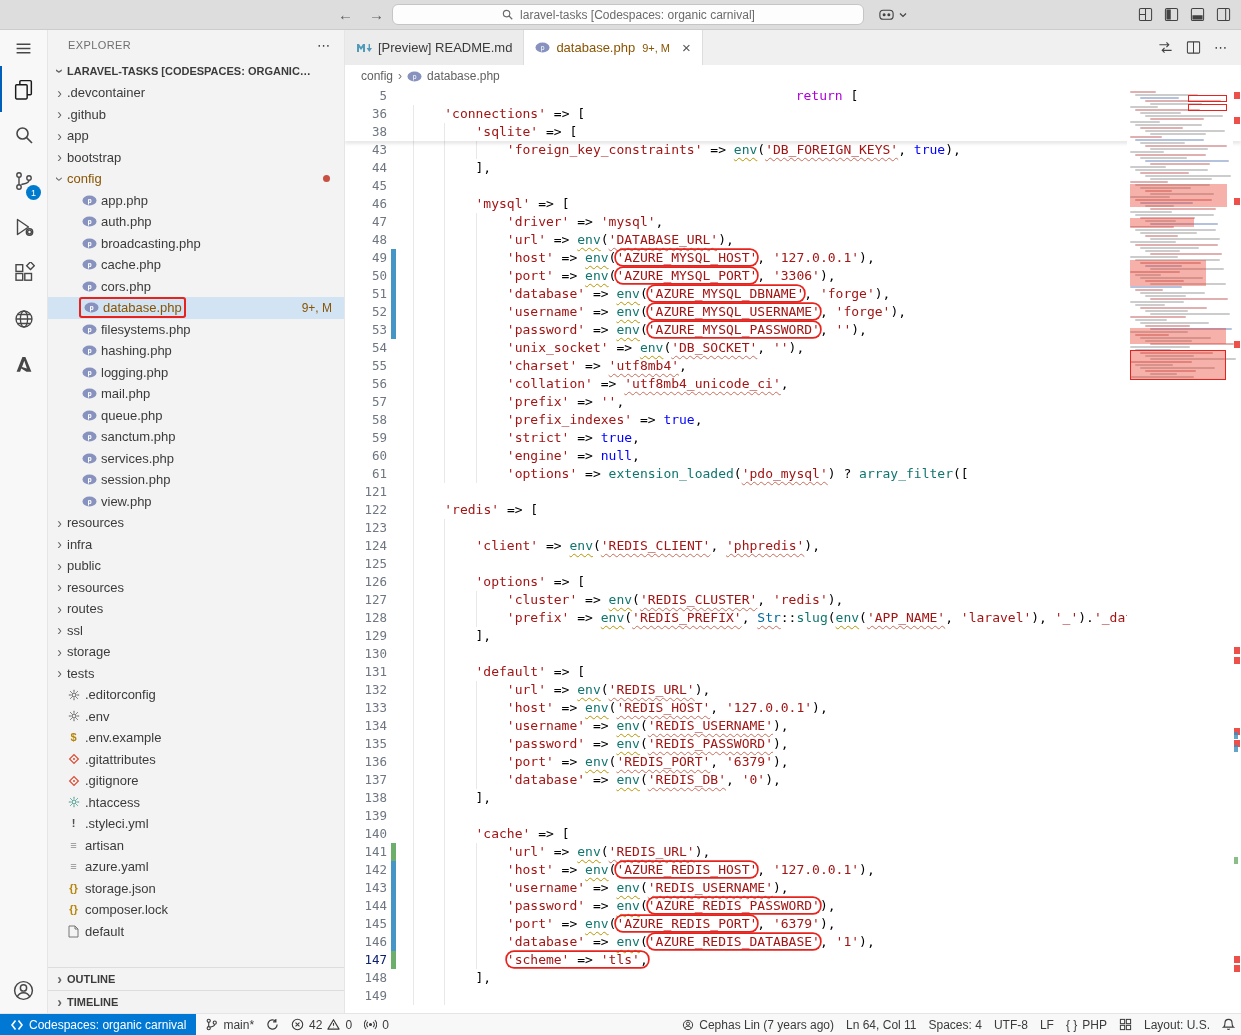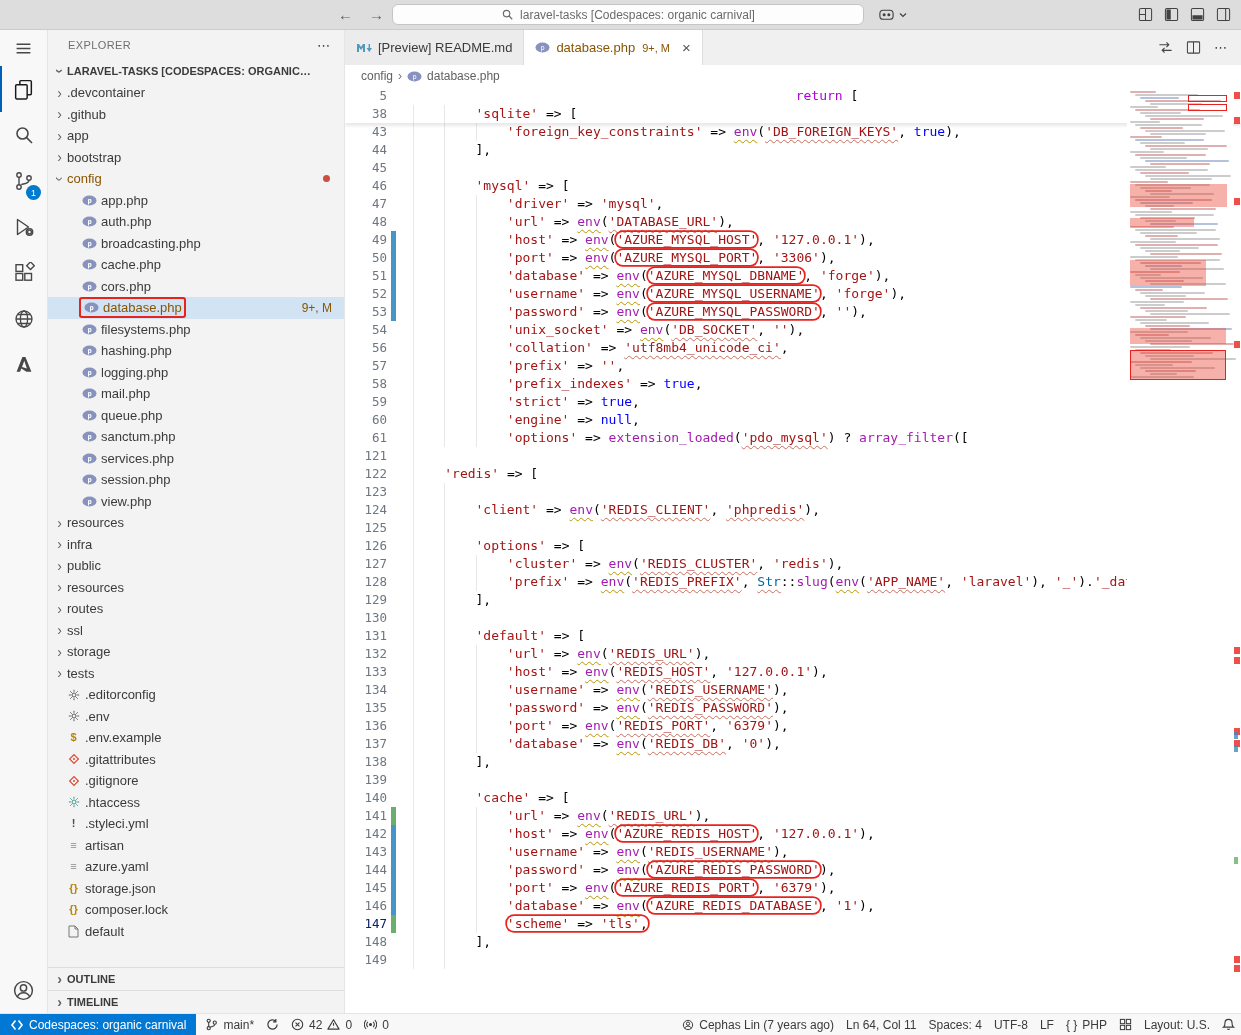--- a/index.html
+++ b/index.html
@@ -69,21 +69,21 @@
   .cl{display:flex;height:18px;position:relative;}
   .gut{width:68px;flex:none;position:relative;}
   .num{display:inline-block;width:42px;text-align:right;color:#6e7681;font-size:12.5px;line-height:18px;}
   .num.act{color:#0b216f;}
   .mk{position:absolute;left:46px;top:0;bottom:0;width:5px;}
   .mk.mod{background:#4596c7;}
   .mk.add{background:#6cae6c;}
   .lt{position:relative;white-space:pre;color:#000;flex:1;}
   .guide{position:absolute;top:0;bottom:0;width:1px;background:#e8e8e8;}
   .tk-s{color:#a31515;}
-  .tk-f{color:#a21caf;margin-top:8px;}
+  .tk-f{color:#0f766e;margin-top:8px;}
   .tk-k{color:#0000ff;}
   .tk-r{color:#af00db;}
   .tk-p{color:#000000;}
   .tk-c{color:#0369a1;}
   .u1{text-decoration:underline wavy #b89500 1px;text-underline-offset:3px;}
   .u2{text-decoration:underline wavy #c76e5a 1px;text-underline-offset:3px;}
   .bx{box-shadow:0 0 0 1.7px #e8231d;border-radius:7px;}
 
   
   .minimap{position:absolute;top:0;right:8px;width:106px;bottom:0;background:#fff;z-index:5;}
@@ -696,20 +696,24 @@
           </span>
         <span>database.php</span>
       </div>
       <div class="code-area">
         <div class="stickywrap" id="sticky">
             <div class="cl">
               <span class="gut"><span class="num">5</span></span>
               <span class="lt" style="padding-left: 0px; text-align: center;"><span class="tk-r">return</span><span class="tk-p"> [</span></span>
             </div>
             <div class="cl">
+              <span class="gut"><span class="num">36</span></span>
+              <span class="lt" style="padding-left: 31.28px;"><span class="guide" style="left: 0px;"></span><span class="tk-s">'connections'</span><span class="tk-p"> =&gt; [</span></span>
+            </div>
+            <div class="cl">
               <span class="gut"><span class="num">38</span></span>
               <span class="lt" style="padding-left: 62.56px;"><span class="guide" style="left: 0px;"></span><span class="guide" style="left: 31.28px;"></span><span class="tk-s">'sqlite'</span><span class="tk-p"> =&gt; [</span></span>
             </div>
           </div>
         <div id="lines">
             <div class="cl">
               <span class="gut"><span class="num">43</span></span>
               <span class="lt" style="padding-left: 93.84px;"><span class="guide" style="left: 0px;"></span><span class="guide" style="left: 31.28px;"></span><span class="guide" style="left: 62.56px;"></span><span class="tk-s">'foreign_key_constraints'</span><span class="tk-p"> =&gt; </span><span class="tk-f u1">env</span><span class="tk-p">(</span><span class="tk-s u2">'DB_FOREIGN_KEYS'</span><span class="tk-p">, </span><span class="tk-k">true</span><span class="tk-p">),</span></span>
             </div>
             <div class="cl">
@@ -748,20 +752,24 @@
               <span class="gut"><span class="num">52</span><span class="mk mod"></span></span>
               <span class="lt" style="padding-left: 93.84px;"><span class="guide" style="left: 0px;"></span><span class="guide" style="left: 31.28px;"></span><span class="guide" style="left: 62.56px;"></span><span class="tk-s">'username'</span><span class="tk-p"> =&gt; </span><span class="tk-f u1">env</span><span class="tk-p">(</span><span class="tk-s bx">'AZURE_MYSQL_USERNAME'</span><span class="tk-p">, </span><span class="tk-s">'forge'</span><span class="tk-p">),</span></span>
             </div>
             <div class="cl">
               <span class="gut"><span class="num">53</span><span class="mk mod"></span></span>
               <span class="lt" style="padding-left: 93.84px;"><span class="guide" style="left: 0px;"></span><span class="guide" style="left: 31.28px;"></span><span class="guide" style="left: 62.56px;"></span><span class="tk-s">'password'</span><span class="tk-p"> =&gt; </span><span class="tk-f u1">env</span><span class="tk-p">(</span><span class="tk-s bx">'AZURE_MYSQL_PASSWORD'</span><span class="tk-p">, </span><span class="tk-s">''</span><span class="tk-p">),</span></span>
             </div>
             <div class="cl">
               <span class="gut"><span class="num">54</span></span>
               <span class="lt" style="padding-left: 93.84px;"><span class="guide" style="left: 0px;"></span><span class="guide" style="left: 31.28px;"></span><span class="guide" style="left: 62.56px;"></span><span class="tk-s">'unix_socket'</span><span class="tk-p"> =&gt; </span><span class="tk-f u1">env</span><span class="tk-p">(</span><span class="tk-s u2">'DB_SOCKET'</span><span class="tk-p">, </span><span class="tk-s">''</span><span class="tk-p">),</span></span>
+            </div>
+            <div class="cl">
+              <span class="gut"><span class="num">55</span></span>
+              <span class="lt" style="padding-left: 93.84px;"><span class="guide" style="left: 0px;"></span><span class="guide" style="left: 31.28px;"></span><span class="guide" style="left: 62.56px;"></span><span class="tk-s">'charset'</span><span class="tk-p"> =&gt; </span><span class="tk-s u2">'utf8mb4'</span><span class="tk-p">,</span></span>
             </div>
             <div class="cl">
               <span class="gut"><span class="num">56</span></span>
               <span class="lt" style="padding-left: 93.84px;"><span class="guide" style="left: 0px;"></span><span class="guide" style="left: 31.28px;"></span><span class="guide" style="left: 62.56px;"></span><span class="tk-s">'collation'</span><span class="tk-p"> =&gt; </span><span class="tk-s u2">'utf8mb4_unicode_ci'</span><span class="tk-p">,</span></span>
             </div>
             <div class="cl">
               <span class="gut"><span class="num">57</span></span>
               <span class="lt" style="padding-left: 93.84px;"><span class="guide" style="left: 0px;"></span><span class="guide" style="left: 31.28px;"></span><span class="guide" style="left: 62.56px;"></span><span class="tk-s">'prefix'</span><span class="tk-p"> =&gt; </span><span class="tk-s">''</span><span class="tk-p">,</span></span>
             </div>
             <div class="cl">

